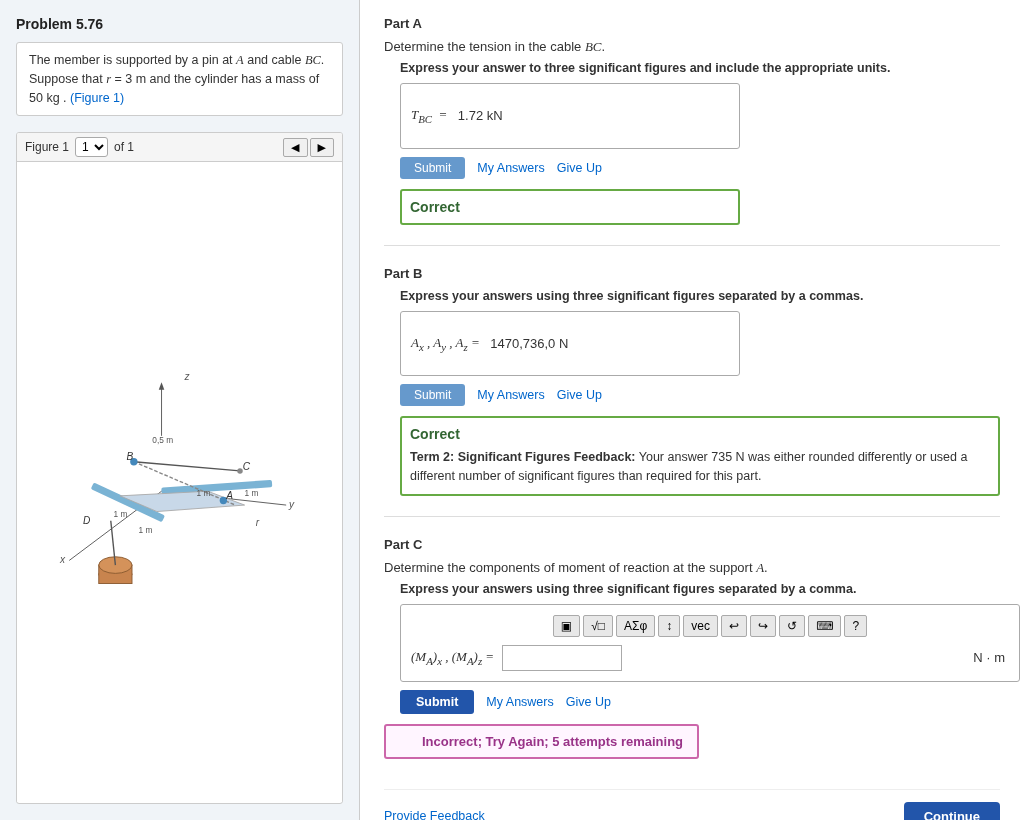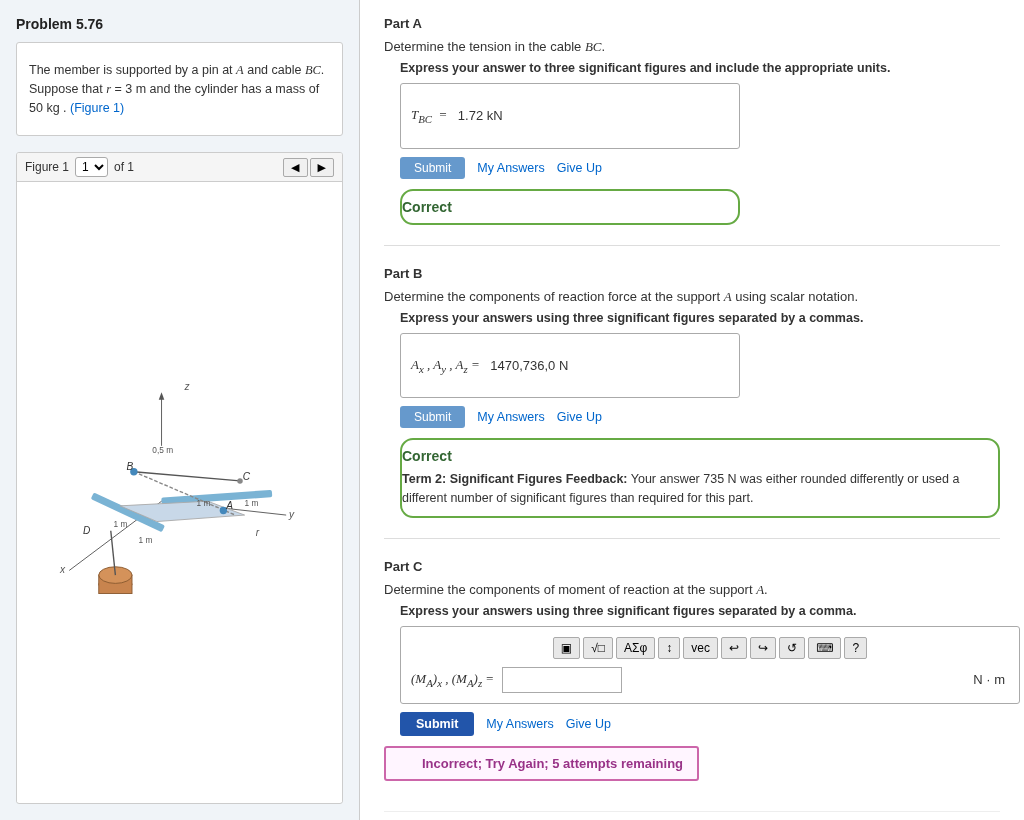--- a/index.html
+++ b/index.html
@@ -19,21 +19,21 @@
     .problem-title {
       font-size: 14px;
       font-weight: bold;
       margin-bottom: 10px;
       color: #222;
     }
     .problem-description {
       background: #fff;
       border: 1px solid #ccc;
       border-radius: 3px;
-      padding: 18px 12px;
+      padding: 8px 12px;
       font-size: 12.5px;
       line-height: 1.5;
       margin-bottom: 16px;
     }
     .problem-description .figure-link { color: #0066cc; text-decoration: none; }
     .figure-container {
       flex: 1;
       border: 1px solid #ccc;
       border-radius: 3px;
       background: #fff;
@@ -151,22 +151,22 @@
     }
     .plain-link {
       color: #0066cc;
       text-decoration: none;
       font-size: 12.5px;
       cursor: pointer;
     }
 
     .correct-box {
       border: 2px solid #66aa44;
-      border-radius: 13px;
-      padding: 8px 0;
+      border-radius: 3px;
+      padding: 8px 8px;
       margin-left: 16px;
       margin-bottom: 20px;
       background: #fff;
     }
     .correct-box-label {
       font-size: 14px;
       font-weight: bold;
       color: #336633;
     }
     .correct-box-feedback {
@@ -359,23 +359,20 @@
       </div>
       <div class="correct-box" style="width:340px;">
         <div class="correct-box-label">Correct</div>
       </div>
     </div>
 
     <hr class="part-divider">
 
     <div class="part-section">
       <div class="part-title">Part B</div>
-      <div class="part-description">
-        Determine the components of reaction force at the support <span class="math-eq">A</span> using scalar notation.
-      </div>
       <div class="part-instruction">Express your answers using three significant figures separated by a commas.</div>
       <div class="answer-box">
         <span class="math-eq"><em>A<sub>x</sub></em> , <em>A<sub>y</sub></em> , <em>A<sub>z</sub></em> = &nbsp;</span>
         <span>1470,736,0  N</span>
       </div>
       <div class="action-row">
         <button class="submit-btn">Submit</button>
         <a class="link-btn">My Answers</a>
         <span class="plain-link">Give Up</span>
       </div>

